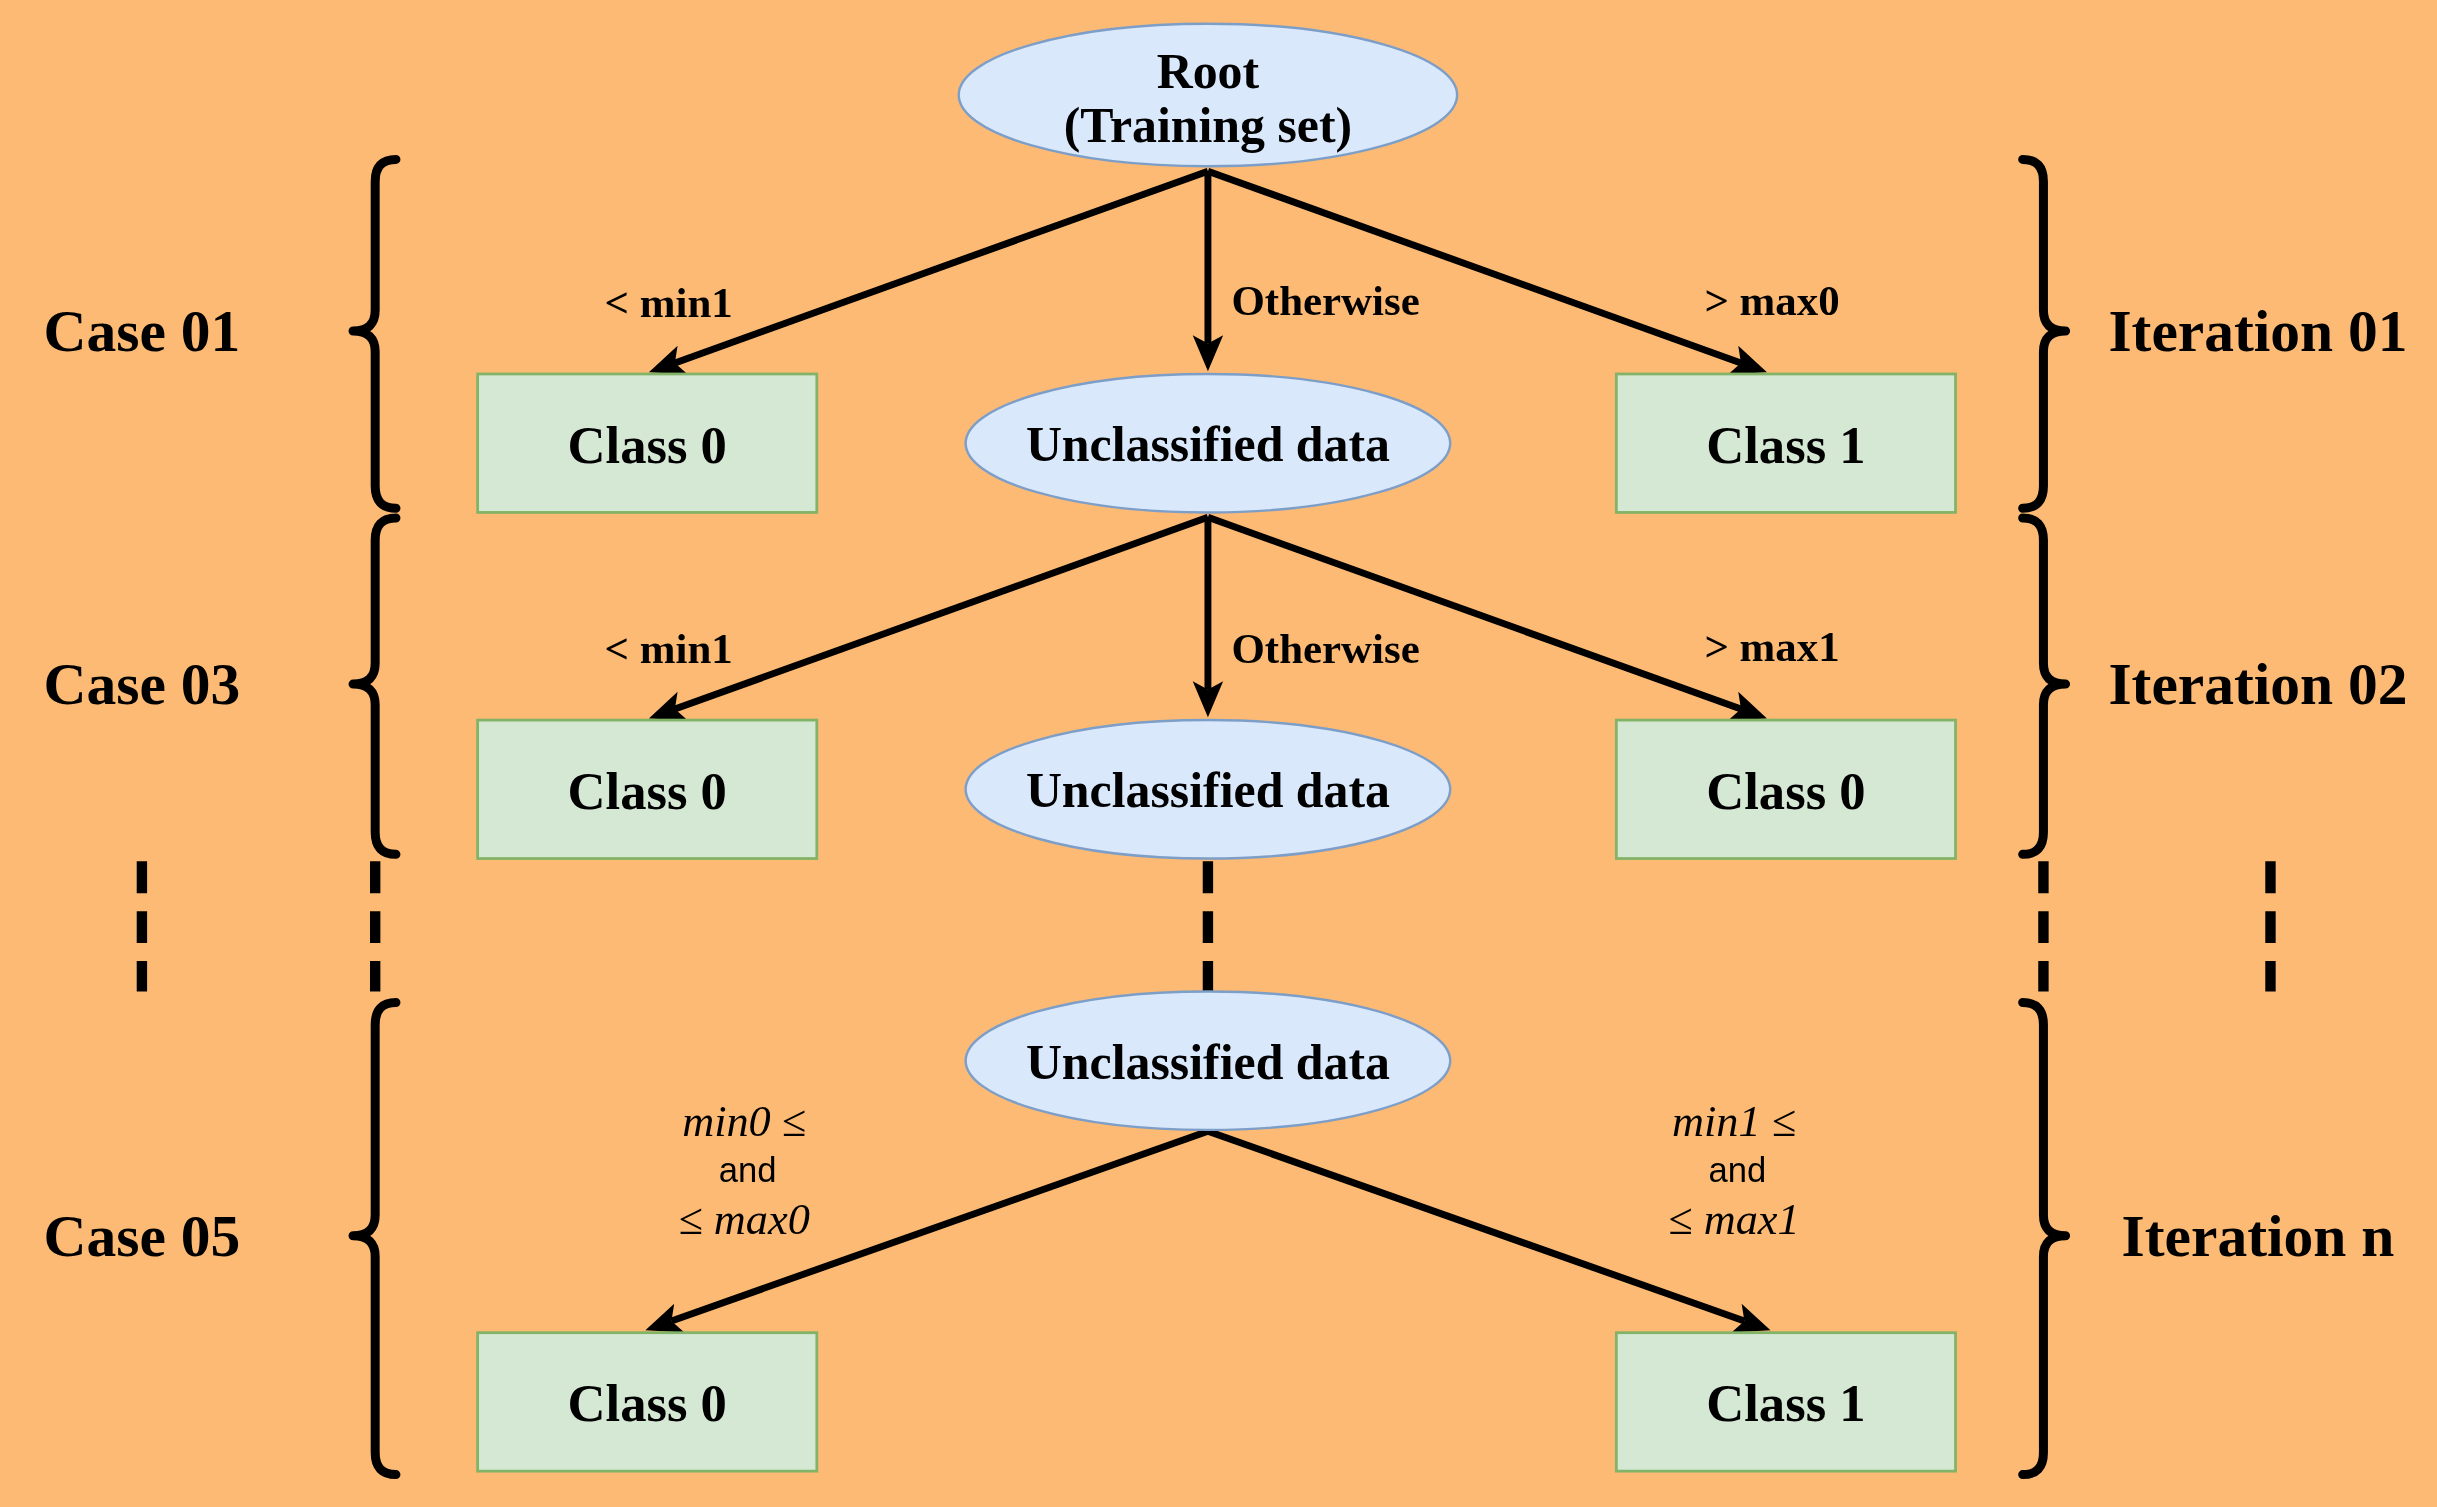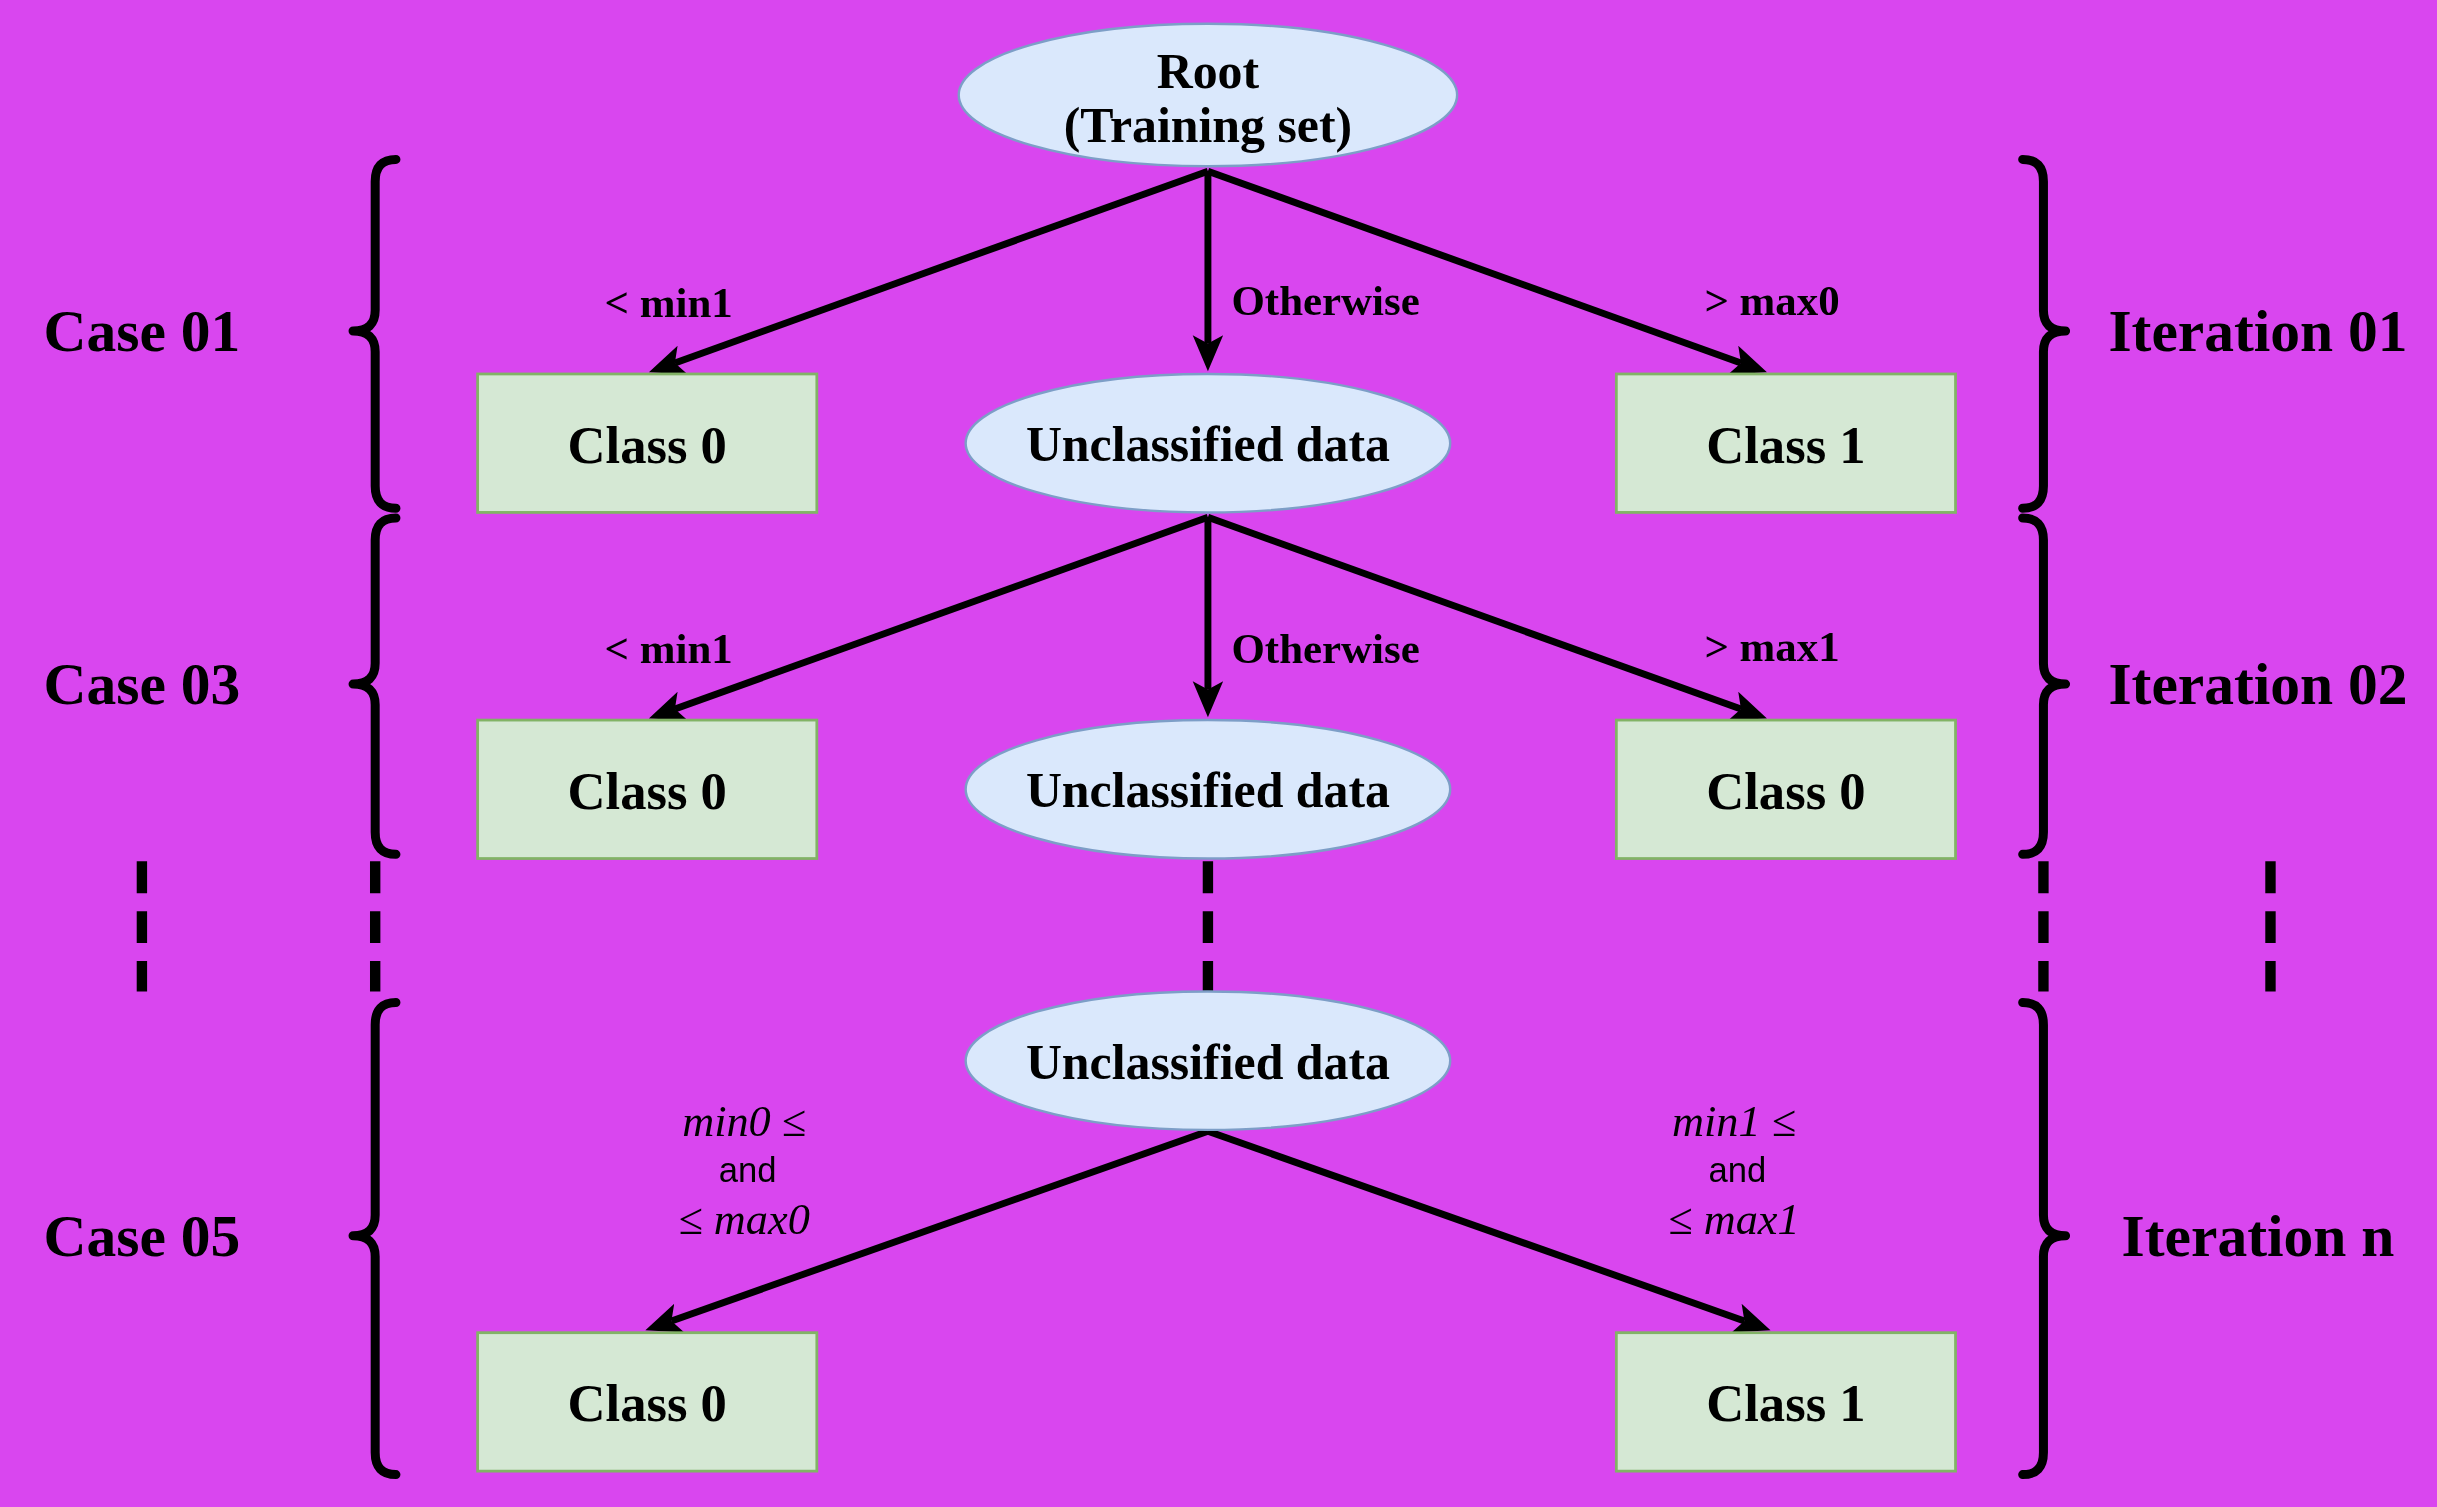--- a/index.html
+++ b/index.html
@@ -1,16 +1,16 @@
 <!DOCTYPE html>
 <html style="font-size:11px"><head>
 <meta charset="utf-8">
 <style>
   html,body { margin:0; padding:0; background:#ffffff; }
-  #stage { position:relative; width:2438px; height:1508px; background:#d946ef; overflow:hidden; }
+  #stage { position:relative; width:2438px; height:1508px; background:#fdba74; overflow:hidden; }
   svg { display:block; }
 
   .node-text  { font-family:"Liberation Serif","DejaVu Serif",serif; font-weight:700; fill:#000000;
                 text-anchor:middle; }
   .t72 { font-size:72px; }
   .t76 { font-size:76px; }
   .t62 { font-size:62px; }
   .t86 { font-size:86px; }
   .math    { font-family:"Liberation Serif","DejaVu Serif",serif; font-style:italic; font-weight:400;
              font-size:64px; fill:#000000; text-anchor:middle; }

